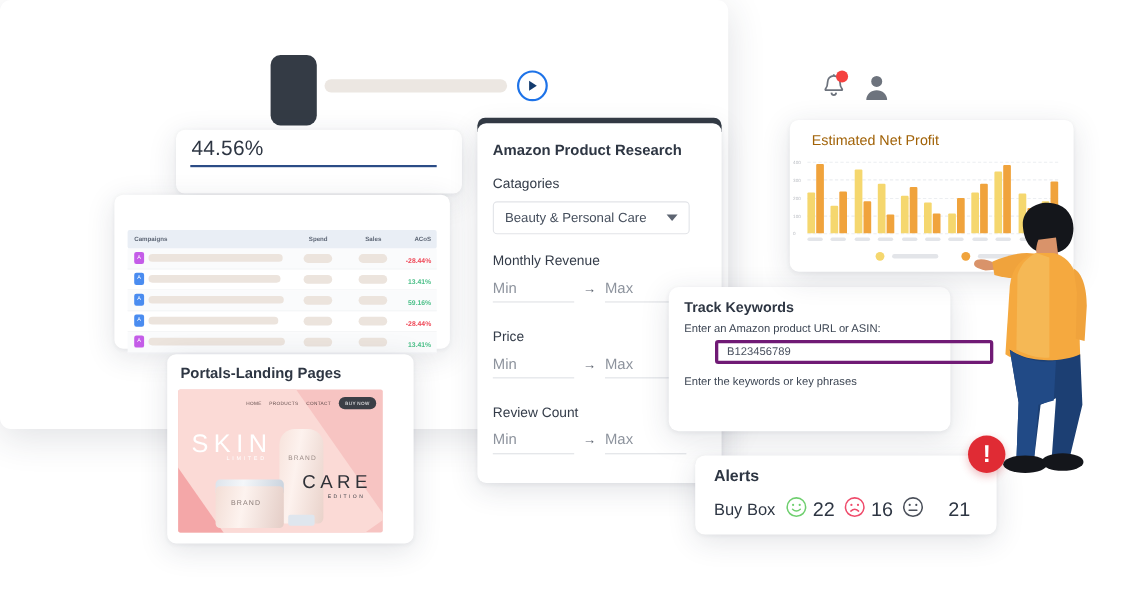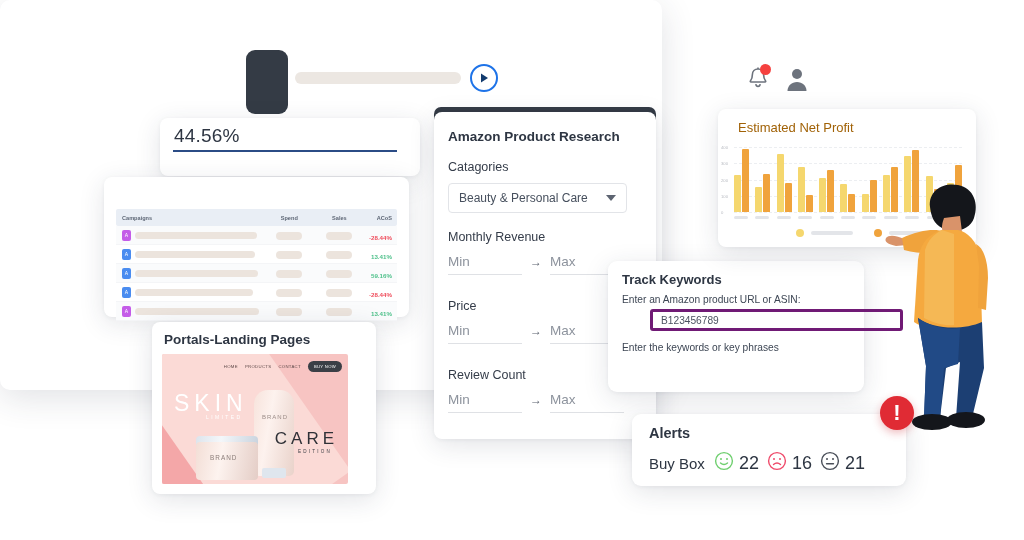--- a/index.html
+++ b/index.html
@@ -375,21 +375,21 @@
               </svg></span>
             <span class="alert-count">22</span>
           </span><span style="display: inline-flex; align-items: center; gap: 5px;">
             <span><svg class="face" viewBox="0 0 20 20">
                 <circle cx="10" cy="10" r="8.4" fill="none" stroke="#ef4b6b" stroke-width="1.4"></circle>
                 <circle cx="7" cy="8" r="1" fill="#ef4b6b"></circle>
                 <circle cx="13" cy="8" r="1" fill="#ef4b6b"></circle>
                 <path d="M6.5 13.6 Q10 10.4 13.5 13.6" fill="none" stroke="#ef4b6b" stroke-width="1.4" stroke-linecap="round"></path>
               </svg></span>
             <span class="alert-count">16</span>
-          </span><span style="display: inline-flex; align-items: center; gap: 5px;">
+          </span><span style="display: inline-flex; align-items: center; gap: 22px;">
             <span><svg class="face" viewBox="0 0 20 20">
                 <circle cx="10" cy="10" r="8.4" fill="none" stroke="#4a4f59" stroke-width="1.4"></circle>
                 <circle cx="7" cy="8" r="1" fill="#4a4f59"></circle>
                 <circle cx="13" cy="8" r="1" fill="#4a4f59"></circle>
                 <line x1="6.5" y1="12.8" x2="13.5" y2="12.8" stroke="#4a4f59" stroke-width="1.4" stroke-linecap="round"></line>
               </svg></span>
             <span class="alert-count">21</span>
           </span></span>
     </div>
   </div>

